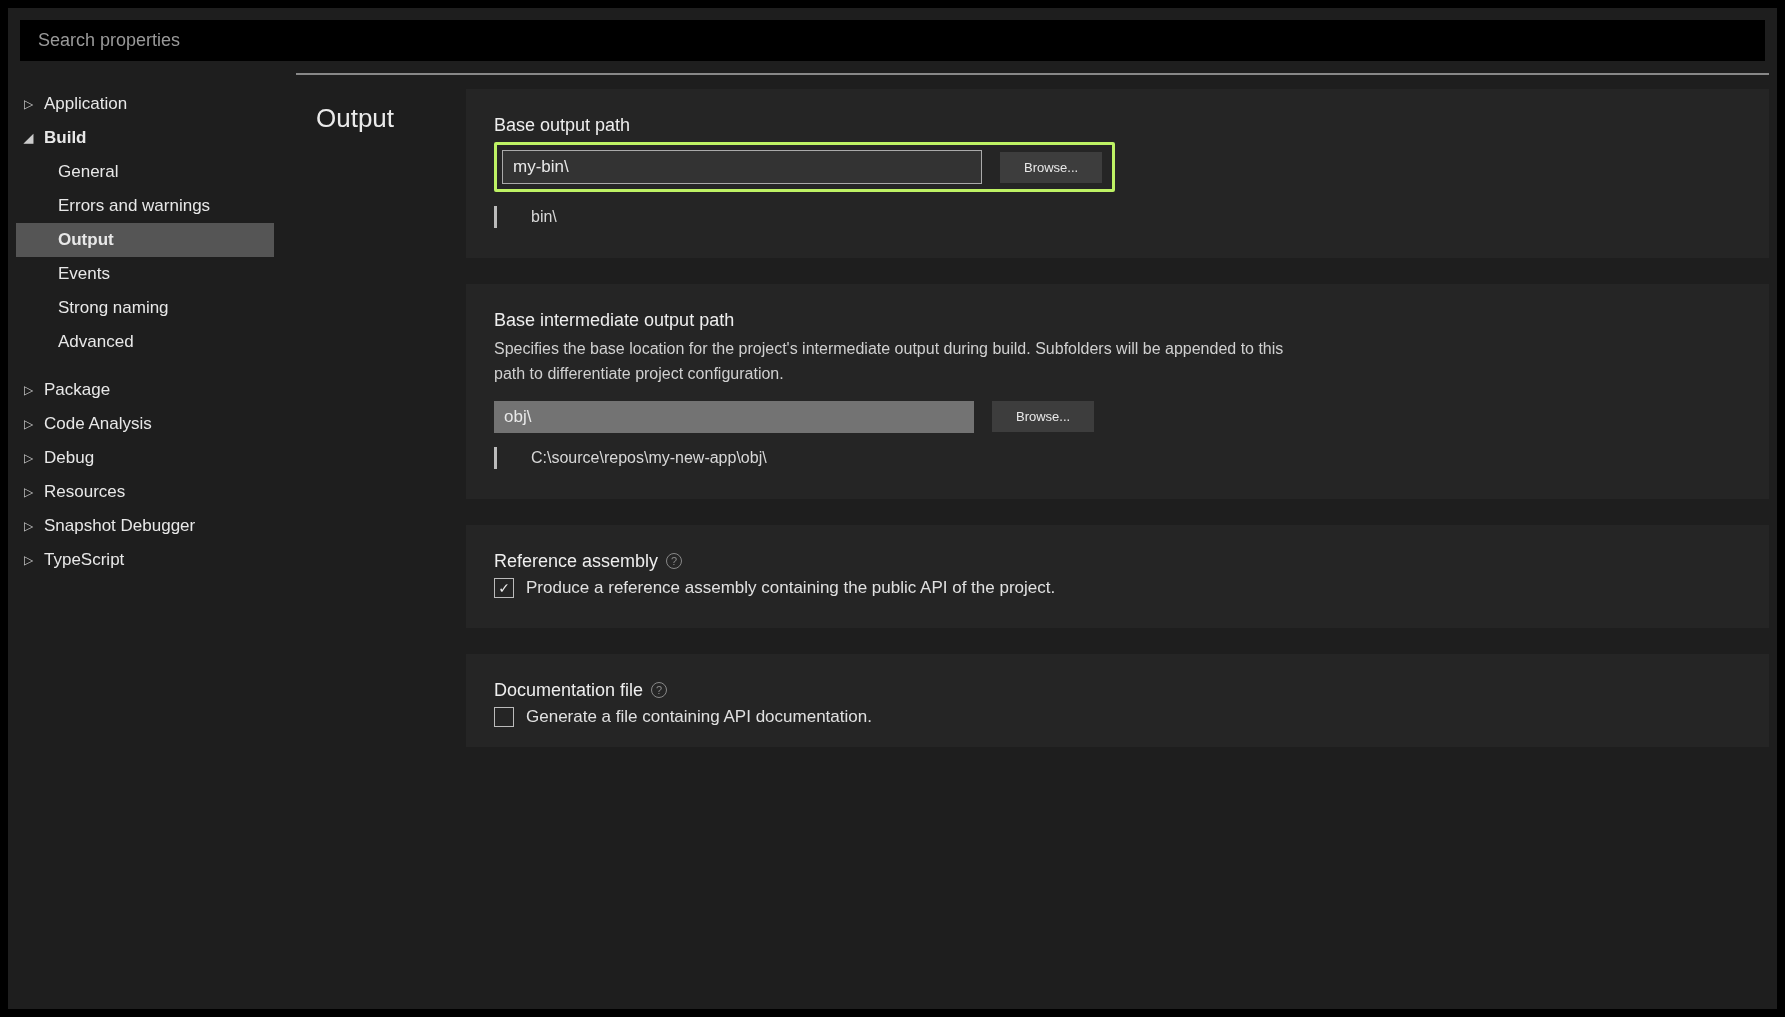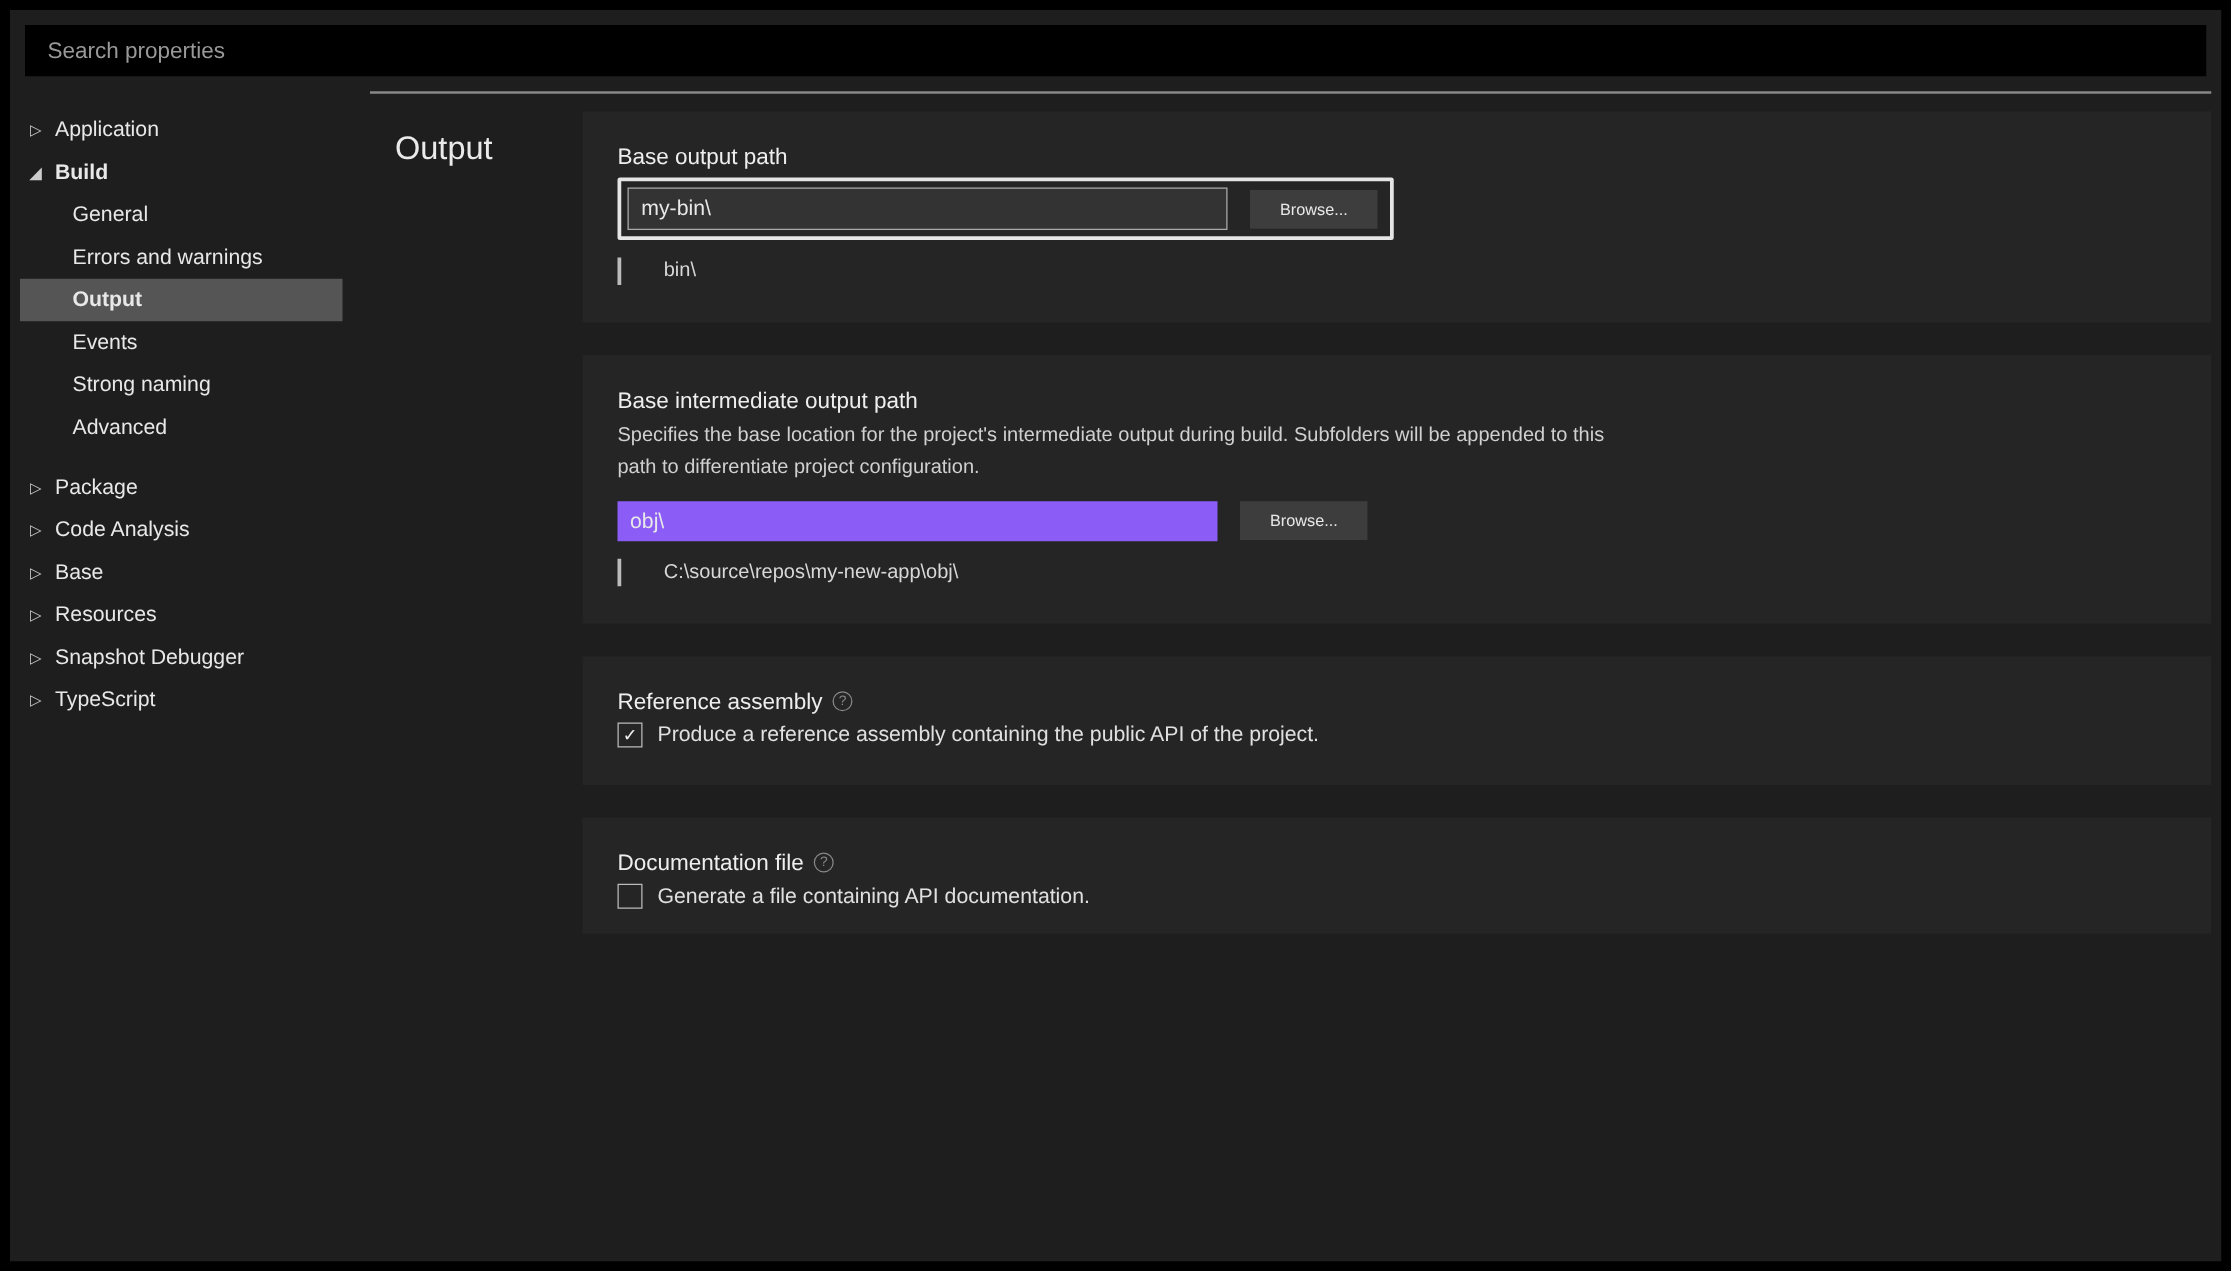--- a/index.html
+++ b/index.html
@@ -98,37 +98,37 @@
     margin-bottom: 14px;
     max-width: 820px;
   }
   .input-row {
     display: flex;
     align-items: center;
     gap: 18px;
     margin-bottom: 14px;
   }
   .input-row.highlighted {
-    border: 3px solid #e5e5e5;
+    border: 3px solid #bef264;
     padding: 5px 10px 5px 5px;
     border-radius: 2px;
     width: fit-content;
   }
   .text-input {
     background: #333333;
     border: 1px solid #aaa;
     color: #e8e8e8;
     font-size: 17px;
     padding: 6px 10px;
     width: 480px;
     outline: none;
   }
   .text-input.readonly {
     border: none;
-    background: #8b5cf6;
+    background: #737373;
   }
   .browse-btn {
     background: #3d3d3d;
     border: none;
     color: #e8e8e8;
     font-size: 13px;
     padding: 8px 24px;
     cursor: pointer;
   }
   .hint-row {
@@ -210,21 +210,21 @@
     <div class="nav-item" style="margin-top:14px">
       <span class="arrow">▷</span>
       <span>Package</span>
     </div>
     <div class="nav-item">
       <span class="arrow">▷</span>
       <span>Code Analysis</span>
     </div>
     <div class="nav-item">
       <span class="arrow">▷</span>
-      <span>Base</span>
+      <span>Debug</span>
     </div>
     <div class="nav-item">
       <span class="arrow">▷</span>
       <span>Resources</span>
     </div>
     <div class="nav-item">
       <span class="arrow">▷</span>
       <span>Snapshot Debugger</span>
     </div>
     <div class="nav-item">

